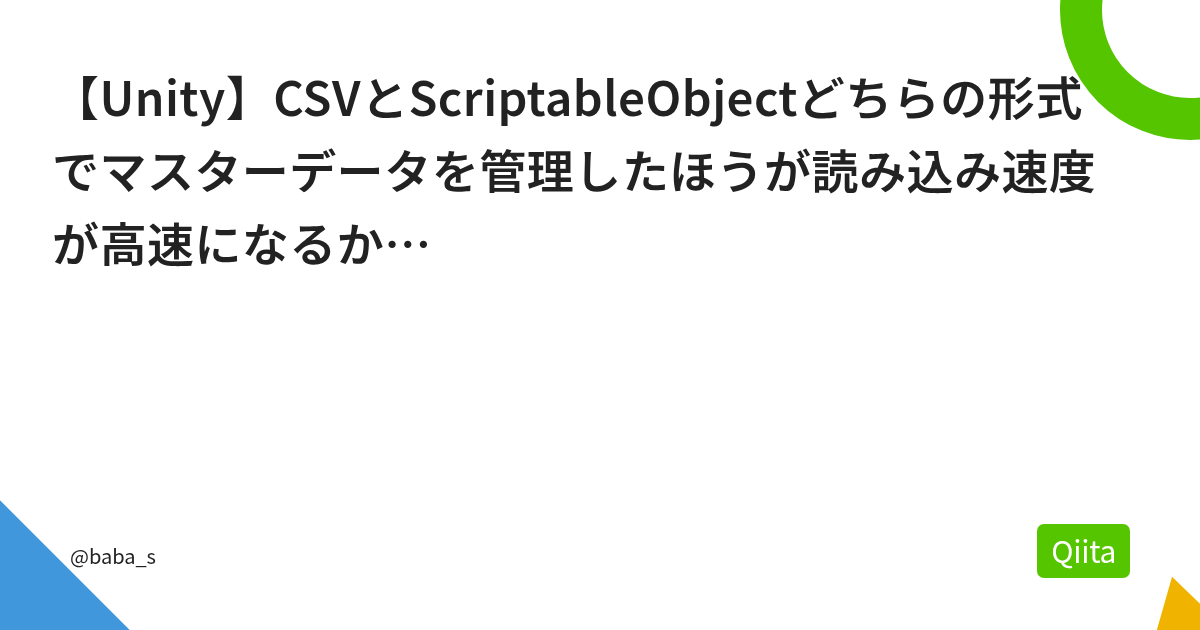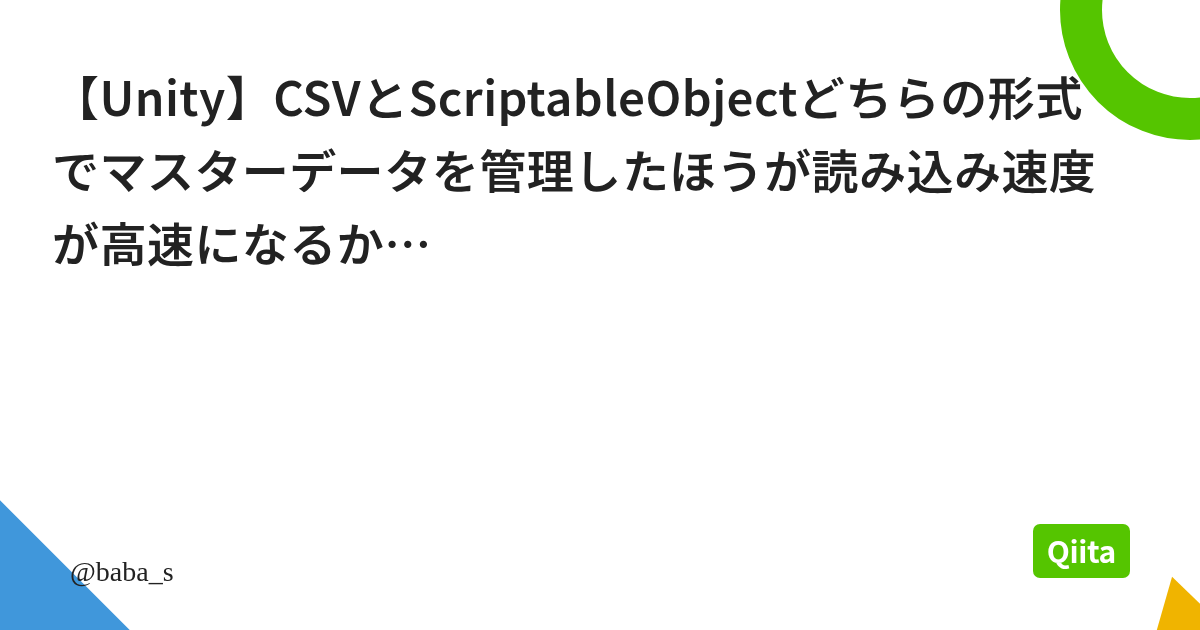--- a/index.html
+++ b/index.html
@@ -54,34 +54,33 @@
     .title {
       font-size: 47px;
       font-weight: 600;
       color: #222222;
       line-height: 1.55;
       letter-spacing: 0.01em;
       word-break: break-all;
     }
     .author {
       position: absolute;
-      bottom: 42px;
+      bottom: 60px;
       left: 70px;
-      font-size: 28px;
+      font-size: 20px;
       color: #222222;
       font-weight: 400;
-      font-family: Liberation Serif, serif;
     }
     .logo {
       position: absolute;
       bottom: 52px;
       right: 70px;
       background: #55c500;
       color: #ffffff;
-      font-weight: 700;
+      font-weight: 400;
       font-size: 30px;
       padding: 4px 14px 6px 14px;
       border-radius: 7px;
       letter-spacing: -0.01em;
     }
   </style>
 </head>
 <body>
 
 <div class="decoration-top-right"></div>

